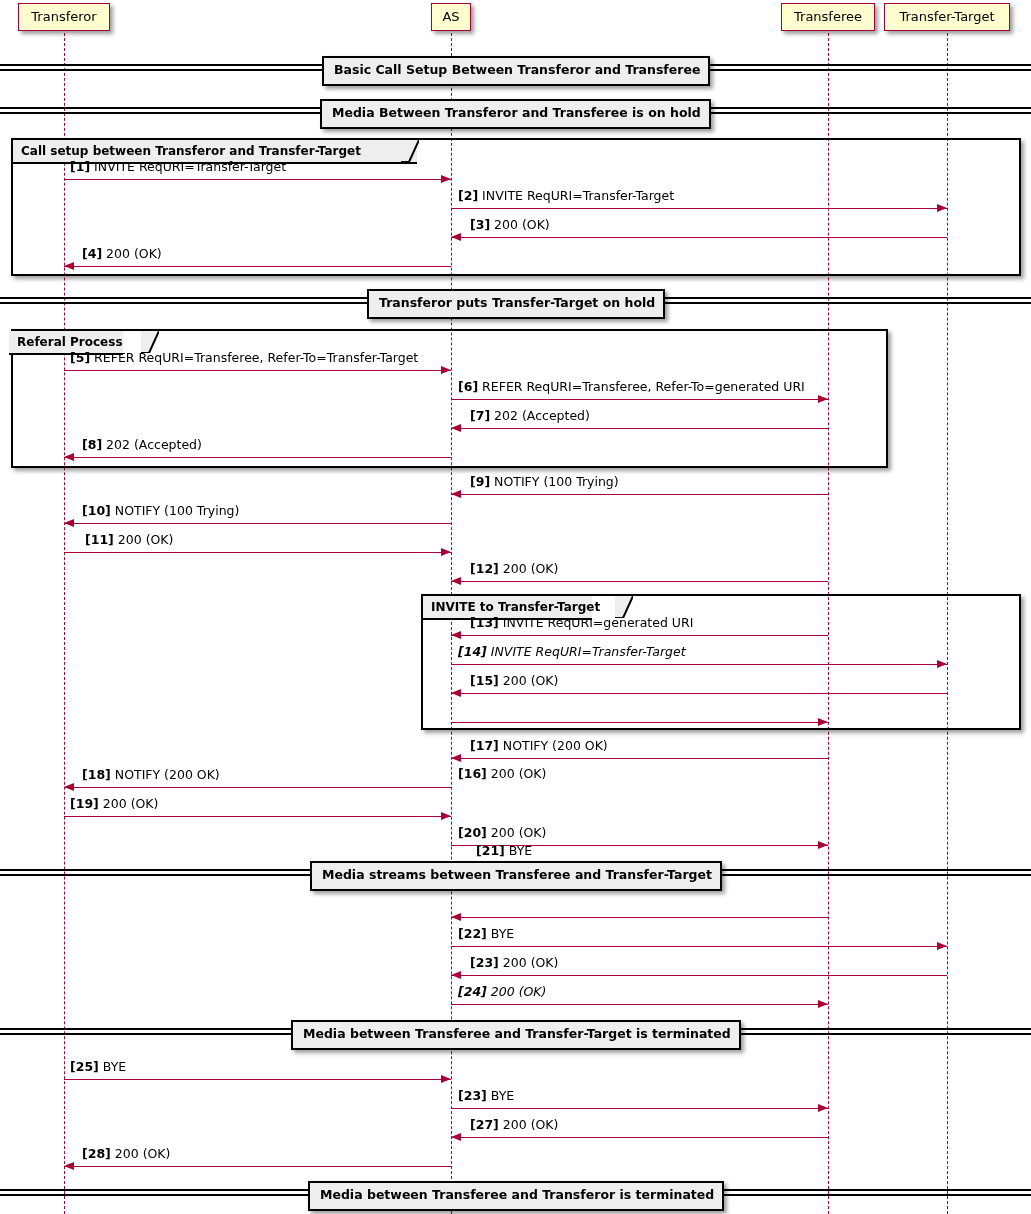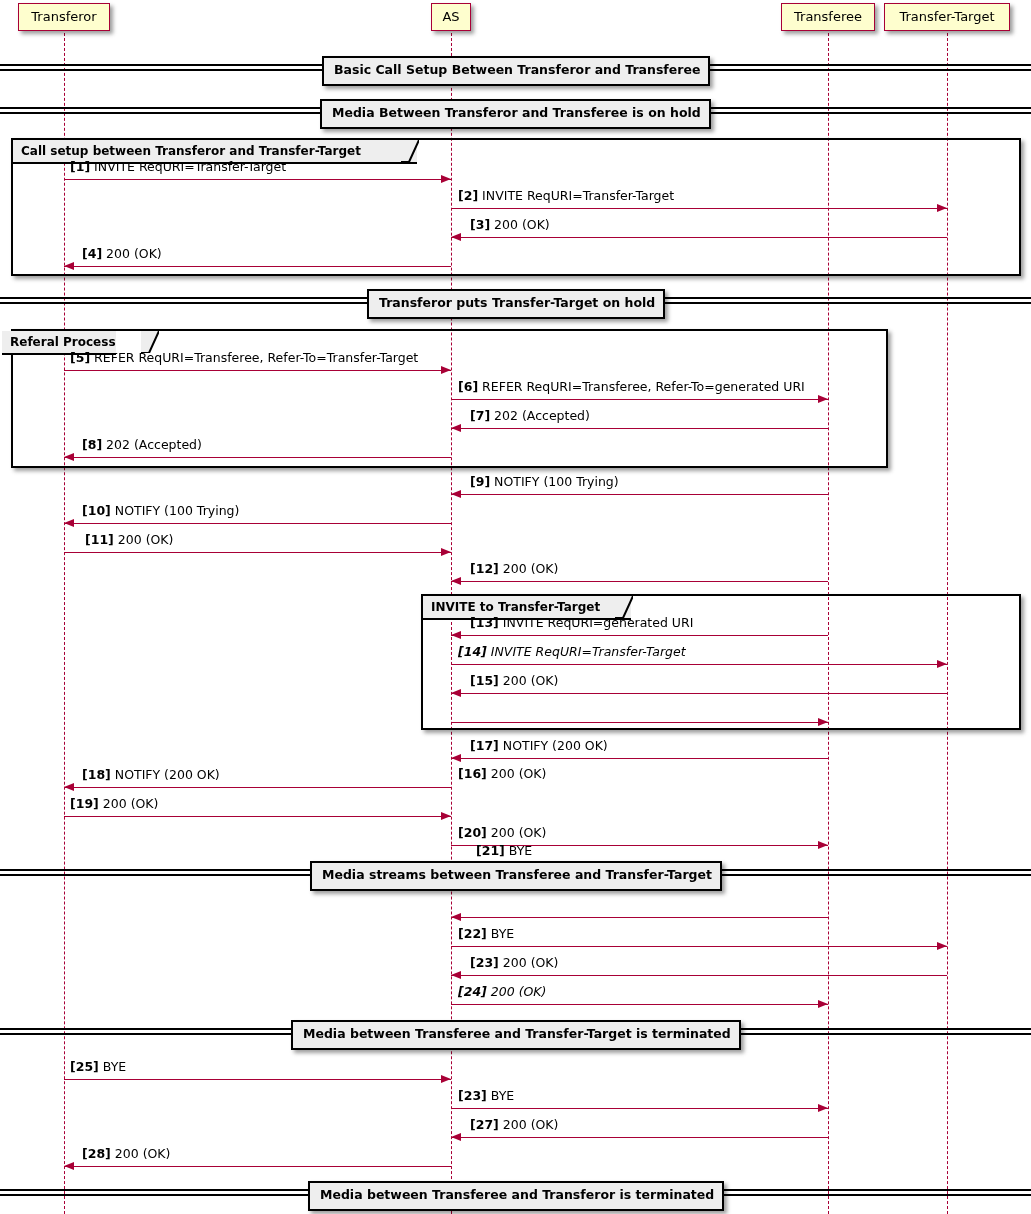--- a/index.html
+++ b/index.html
@@ -139,27 +139,27 @@
       <div class="lifeline" style="left: 947px; top: 33px; height: 1181px;"></div>
     </div>
   <div id="groups">
       <div class="groupbox" style="left: 11px; top: 138px; width: 1010px; height: 138px;"></div>
       <div class="group-label" style="left: 13px; top: 140px; width: 404px; border-right: none;">Call setup between Transferor and Transfer-Target</div>
       <div style="position: absolute; left: 401px; top: 140px; width: 18px; height: 22px; overflow: hidden;"><svg width="18" height="22" viewBox="0 0 18 22">
           <path d="M0,0 L18,0 L8,22 L0,22 Z" fill="#EEEEEE" stroke="none"></path>
           <path d="M18,0 L8,22 L0,22" fill="none" stroke="#000000" stroke-width="2"></path>
         </svg></div>
       <div class="groupbox" style="left: 11px; top: 329px; width: 877px; height: 139px;"></div>
-      <div class="group-label" style="left: 2px; top: 331px; width: 114px; border-right: none; text-align: right;">Referal Process</div>
+      <div class="group-label" style="left: 9px; top: 331px; width: 114px; border-right: none; text-align: right;">Referal Process</div>
       <div style="position: absolute; left: 141px; top: 331px; width: 18px; height: 22px; overflow: hidden;"><svg width="18" height="22" viewBox="0 0 18 22">
           <path d="M0,0 L18,0 L8,22 L0,22 Z" fill="#EEEEEE" stroke="none"></path>
           <path d="M18,0 L8,22 L0,22" fill="none" stroke="#000000" stroke-width="2"></path>
         </svg></div>
       <div class="groupbox" style="left: 421px; top: 594px; width: 600px; height: 136px;"></div>
-      <div class="group-label" style="left: 423px; top: 596px; width: 208px; border-right: none;">INVITE to Transfer-Target</div>
+      <div class="group-label" style="left: 423px; top: 596px; width: 169px; border-right: none;">INVITE to Transfer-Target</div>
       <div style="position: absolute; left: 615px; top: 596px; width: 18px; height: 22px; overflow: hidden;"><svg width="18" height="22" viewBox="0 0 18 22">
           <path d="M0,0 L18,0 L8,22 L0,22 Z" fill="#EEEEEE" stroke="none"></path>
           <path d="M18,0 L8,22 L0,22" fill="none" stroke="#000000" stroke-width="2"></path>
         </svg></div>
     </div>
   <div id="messages">
       <div class="msg-line" style="left: 64px; top: 179px; width: 387px;"></div>
       <div class="arrowhead arrow-right" style="top: 175px; left: 441px;"></div>
       <div class="msg-label" style="left: 70px; top: 161px;"><b>[1]</b> <span> INVITE ReqURI=Transfer-Target</span></div>
       <div class="msg-line" style="left: 451px; top: 208px; width: 496px;"></div>

